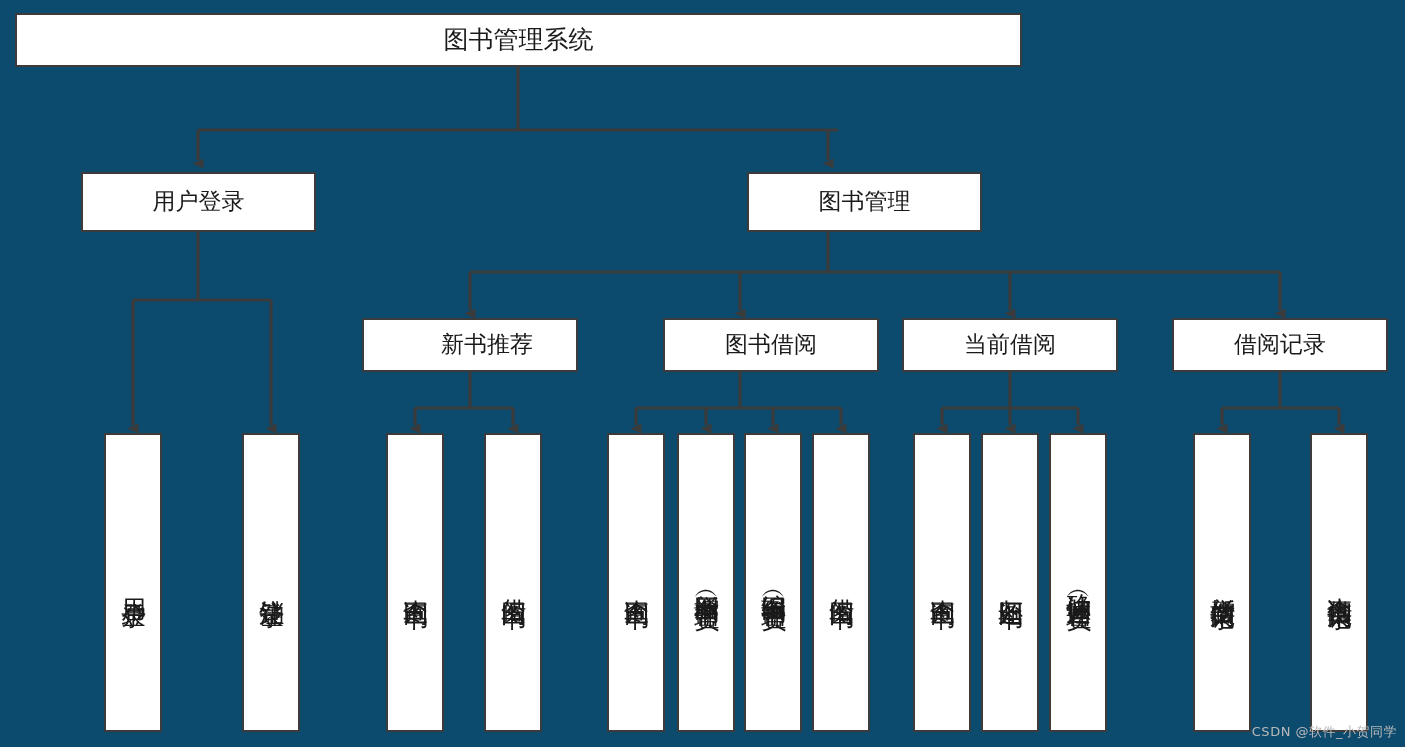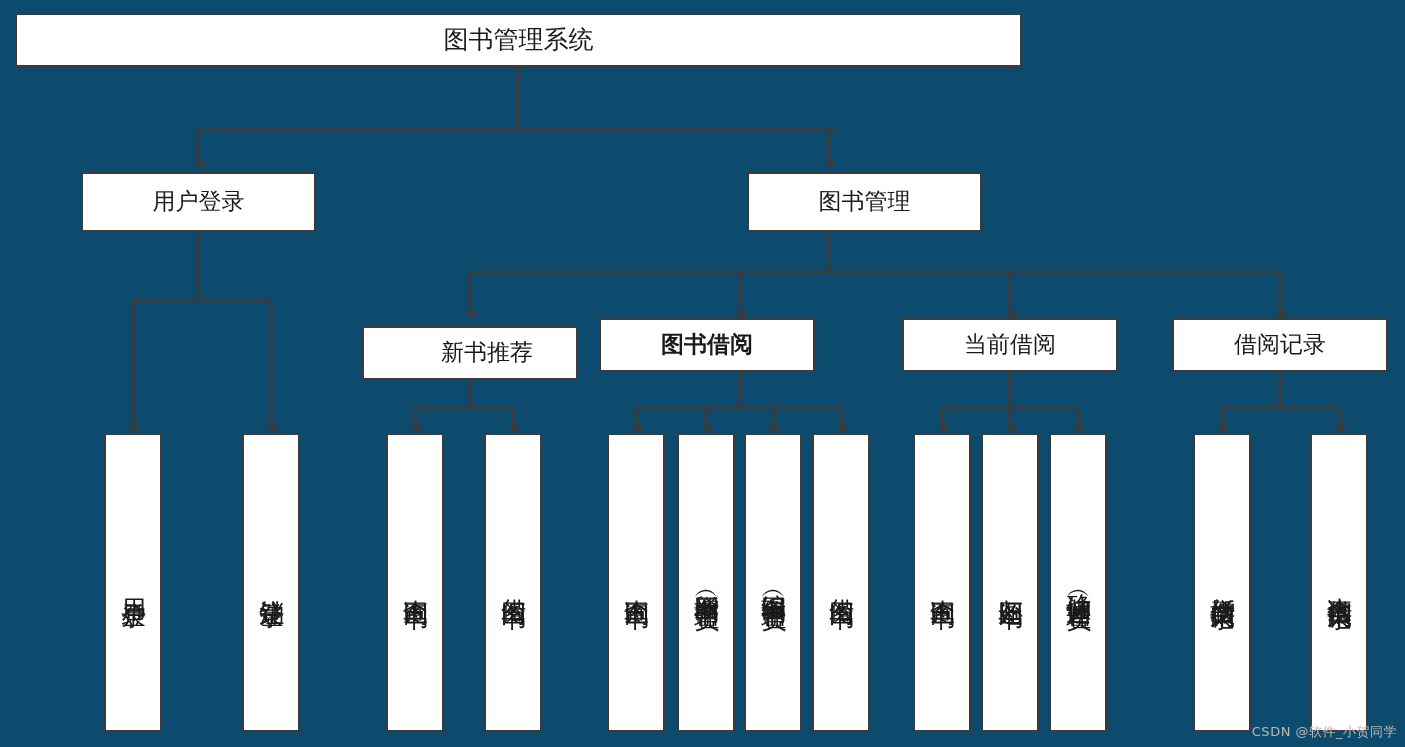--- a/index.html
+++ b/index.html
@@ -125,25 +125,25 @@
   </div>
 
   <div class="node horiz" style="left:81px; top:172px; width:235px; height:60px;">
     <span class="node-label">用户登录</span>
   </div>
 
   <div class="node horiz" style="left:711px; top:172px; width:235px; height:60px;margin-left:36px;">
     <span class="node-label">图书管理</span>
   </div>
 
-  <div class="node horiz" style="left:362px; top:326px; width:216px; height:54px;padding-left:34px;">
+  <div class="node horiz" style="left:362px; top:318px; width:216px; height:54px;padding-left:34px;">
     <span class="node-label">新书推荐</span>
   </div>
 
-  <div class="node horiz" style="left:599px; top:318px; width:216px; height:54px;font-weight:bold;">
+  <div class="node horiz" style="left:663px; top:318px; width:216px; height:54px;">
     <span class="node-label">图书借阅</span>
   </div>
 
   <div class="node horiz" style="left:1172px; top:318px; width:216px; height:54px;">
     <span class="node-label">借阅记录</span>
   </div>
 
   <div class="node horiz" style="left:902px; top:318px; width:216px; height:54px;">
     <span class="node-label">当前借阅</span>
   </div>

